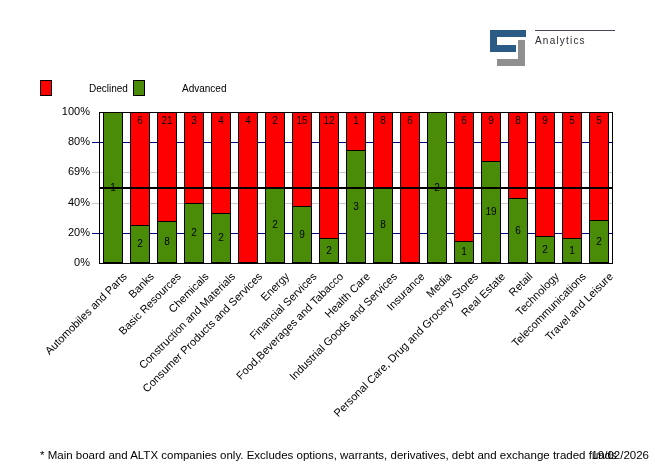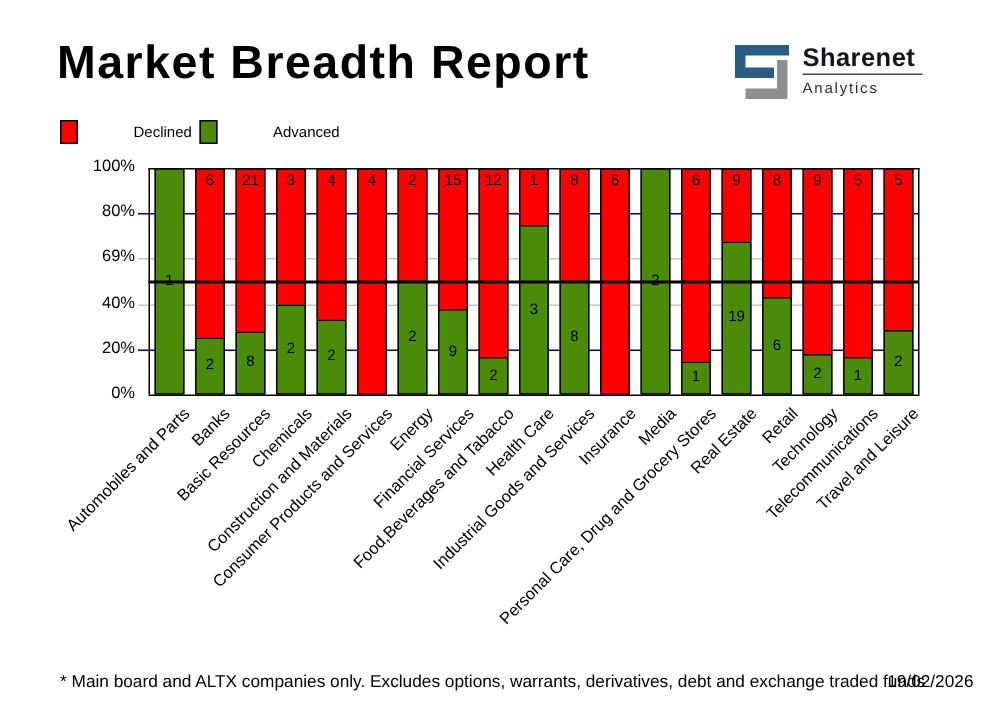--- a/index.html
+++ b/index.html
@@ -21,29 +21,27 @@
   
   #footer-note{position:absolute;left:40px;top:449px;font-size:11.5px;white-space:nowrap;}
   #footer-date{position:absolute;right:6px;top:449px;font-size:11.5px;}
   #chart{position:absolute;left:0;top:0;width:655px;height:470px;}
 </style>
 </head>
 <body>
 
 <div id="page">
 
-  <div id="title">Market Breadth Report</div>
 
   <div id="logo">
     <svg width="40" height="40" viewBox="0 0 40 40">
       <path id="logo-mark-blue" d="M2,2 L38,2 L38,9 L9,9 L9,17 L28,17 L28,24 L2,24 Z" fill="#2b5c85"></path>
       <path id="logo-mark-gray" d="M30,12 L37,12 L37,38 L9,38 L9,31 L30,31 Z" fill="#8f8f8f"></path>
     </svg>
     <div class="logo-text">
-      <div class="logo-line1">Sharenet</div>
       <div class="logo-rule"></div>
       <div class="logo-line2">Analytics</div>
     </div>
   </div>
 
   <div class="legend-item" style="left:40px;">
     <span class="swatch" style="background: rgb(255, 0, 0);"></span>
     <span class="legend-label">Declined</span>
   </div>
   <div class="legend-item" style="left:133px;text-align:right;">

